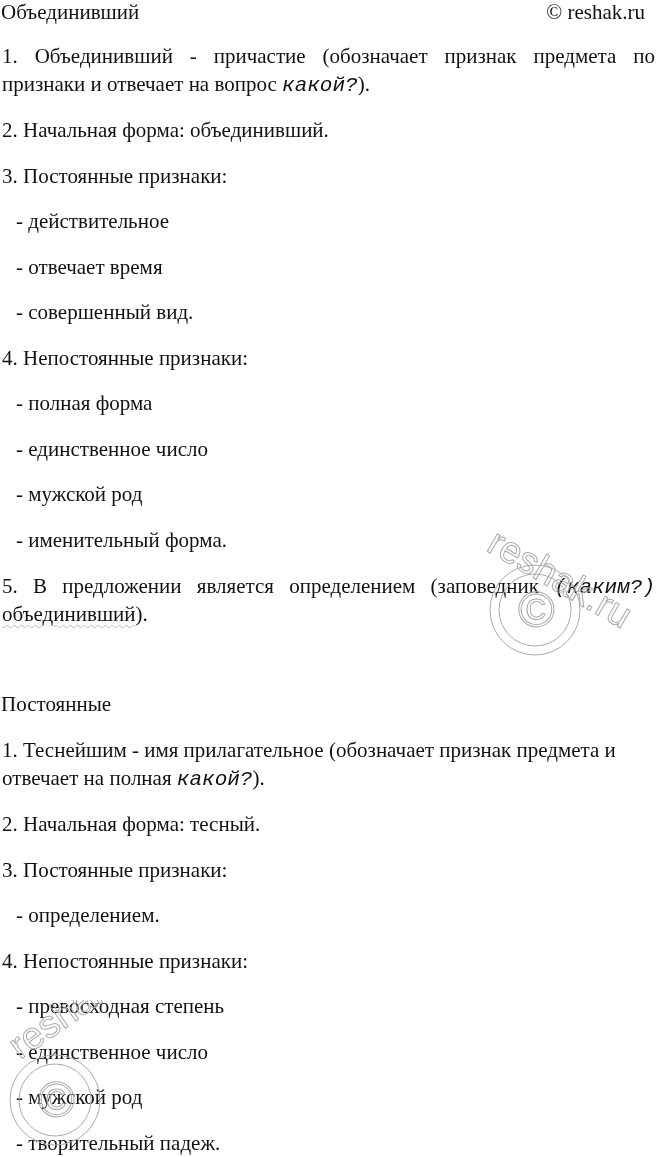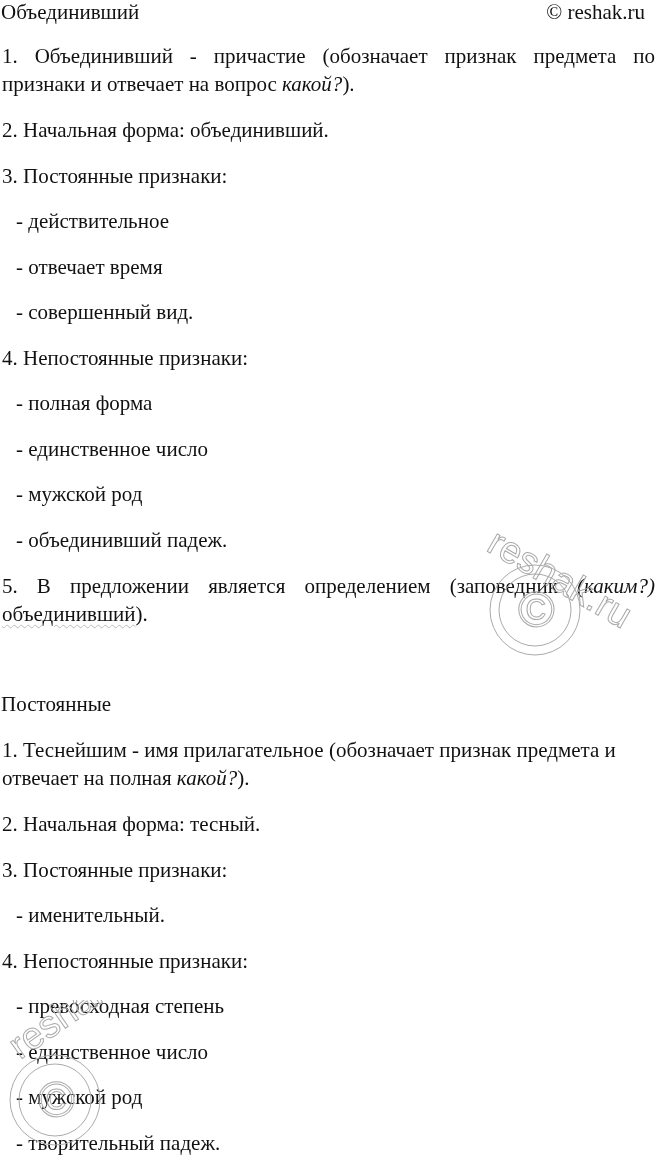--- a/index.html
+++ b/index.html
@@ -6,21 +6,21 @@
   body {
     width: 657px; height: 1157px; position: relative; overflow: hidden;
     font-family: "Liberation Serif", serif; font-size: 21px; color: #111;
   }
   .header { position: absolute; left: 0; top: 0; width: 657px; height: 30px; }
   .header .title { position: absolute; left: 1px; top: 0px; }
   .header .copy { position: absolute; right: 12px; top: 0px; }
   .line { position: absolute; left: 2px; white-space: nowrap; }
   .justify { position: absolute; left: 2px; width: 653px; text-align: justify; text-align-last: justify; white-space: nowrap; }
   .ind { left: 16px; }
-  i { font-style: italic; }
+  i { font-style: italic; font-family: Liberation Mono, monospace; }
   .wavy { text-decoration: underline wavy #bbb; text-decoration-thickness: 1px; text-underline-offset: 3px; }
   .wm { position: absolute; pointer-events: none; }
   .wm text { font-family: "Liberation Sans", sans-serif; fill: none; stroke: #aaa; stroke-width: 1; }
   .wm circle { fill: none; stroke: #aaa; stroke-width: 1; }
 </style>
 </head>
 <body>
 
 <div class="header">
   <span class="title">Объединивший</span>
@@ -31,30 +31,30 @@
 <div class="line" style="top:72px"><span>признаки и отвечает на вопрос </span><i>какой?</i><span>).</span></div>
 <div class="line" style="top:118px">2. Начальная форма: объединивший.</div>
 <div class="line" style="top:164px">3. Постоянные признаки:</div>
 <div class="line ind" style="top:209px">- действительное</div>
 <div class="line ind" style="top:255px">- отвечает время</div>
 <div class="line ind" style="top:300px">- совершенный вид.</div>
 <div class="line" style="top:346px">4. Непостоянные признаки:</div>
 <div class="line ind" style="top:391px">- полная форма</div>
 <div class="line ind" style="top:437px">- единственное число</div>
 <div class="line ind" style="top:482px">- мужской род</div>
-<div class="line ind" style="top:528px">- объединивший падеж.</div>
+<div class="line ind" style="top:528px">- именительный форма.</div>
 <div class="justify" style="top:574px"><span>5. В предложении является определением (заповедник </span><i>(каким?)</i></div>
 <div class="line" style="top:602px"><span class="wavy">объединивший</span><span>).</span></div>
 
 <div class="line" style="top:692px; left:1px">Постоянные</div>
 <div class="line" style="top:738px">1. Теснейшим - имя прилагательное (обозначает признак предмета и</div>
 <div class="line" style="top:766px"><span>отвечает на полная </span><i>какой?</i><span>).</span></div>
 <div class="line" style="top:812px">2. Начальная форма: тесный.</div>
 <div class="line" style="top:858px">3. Постоянные признаки:</div>
-<div class="line ind" style="top:903px">- именительный.</div>
+<div class="line ind" style="top:903px">- определением.</div>
 <div class="line" style="top:949px">4. Непостоянные признаки:</div>
 <div class="line ind" style="top:994px">- превосходная степень</div>
 <div class="line ind" style="top:1040px">- единственное число</div>
 <div class="line ind" style="top:1085px">- мужской род</div>
 <div class="line ind" style="top:1131px">- творительный падеж.</div>
 
 <svg class="wm" style="left:480px; top:510px" width="180" height="170">
   <circle cx="55" cy="100" r="45"></circle>
   <circle cx="55" cy="100" r="36"></circle>
   <text x="38" y="117" font-size="50">©</text>

